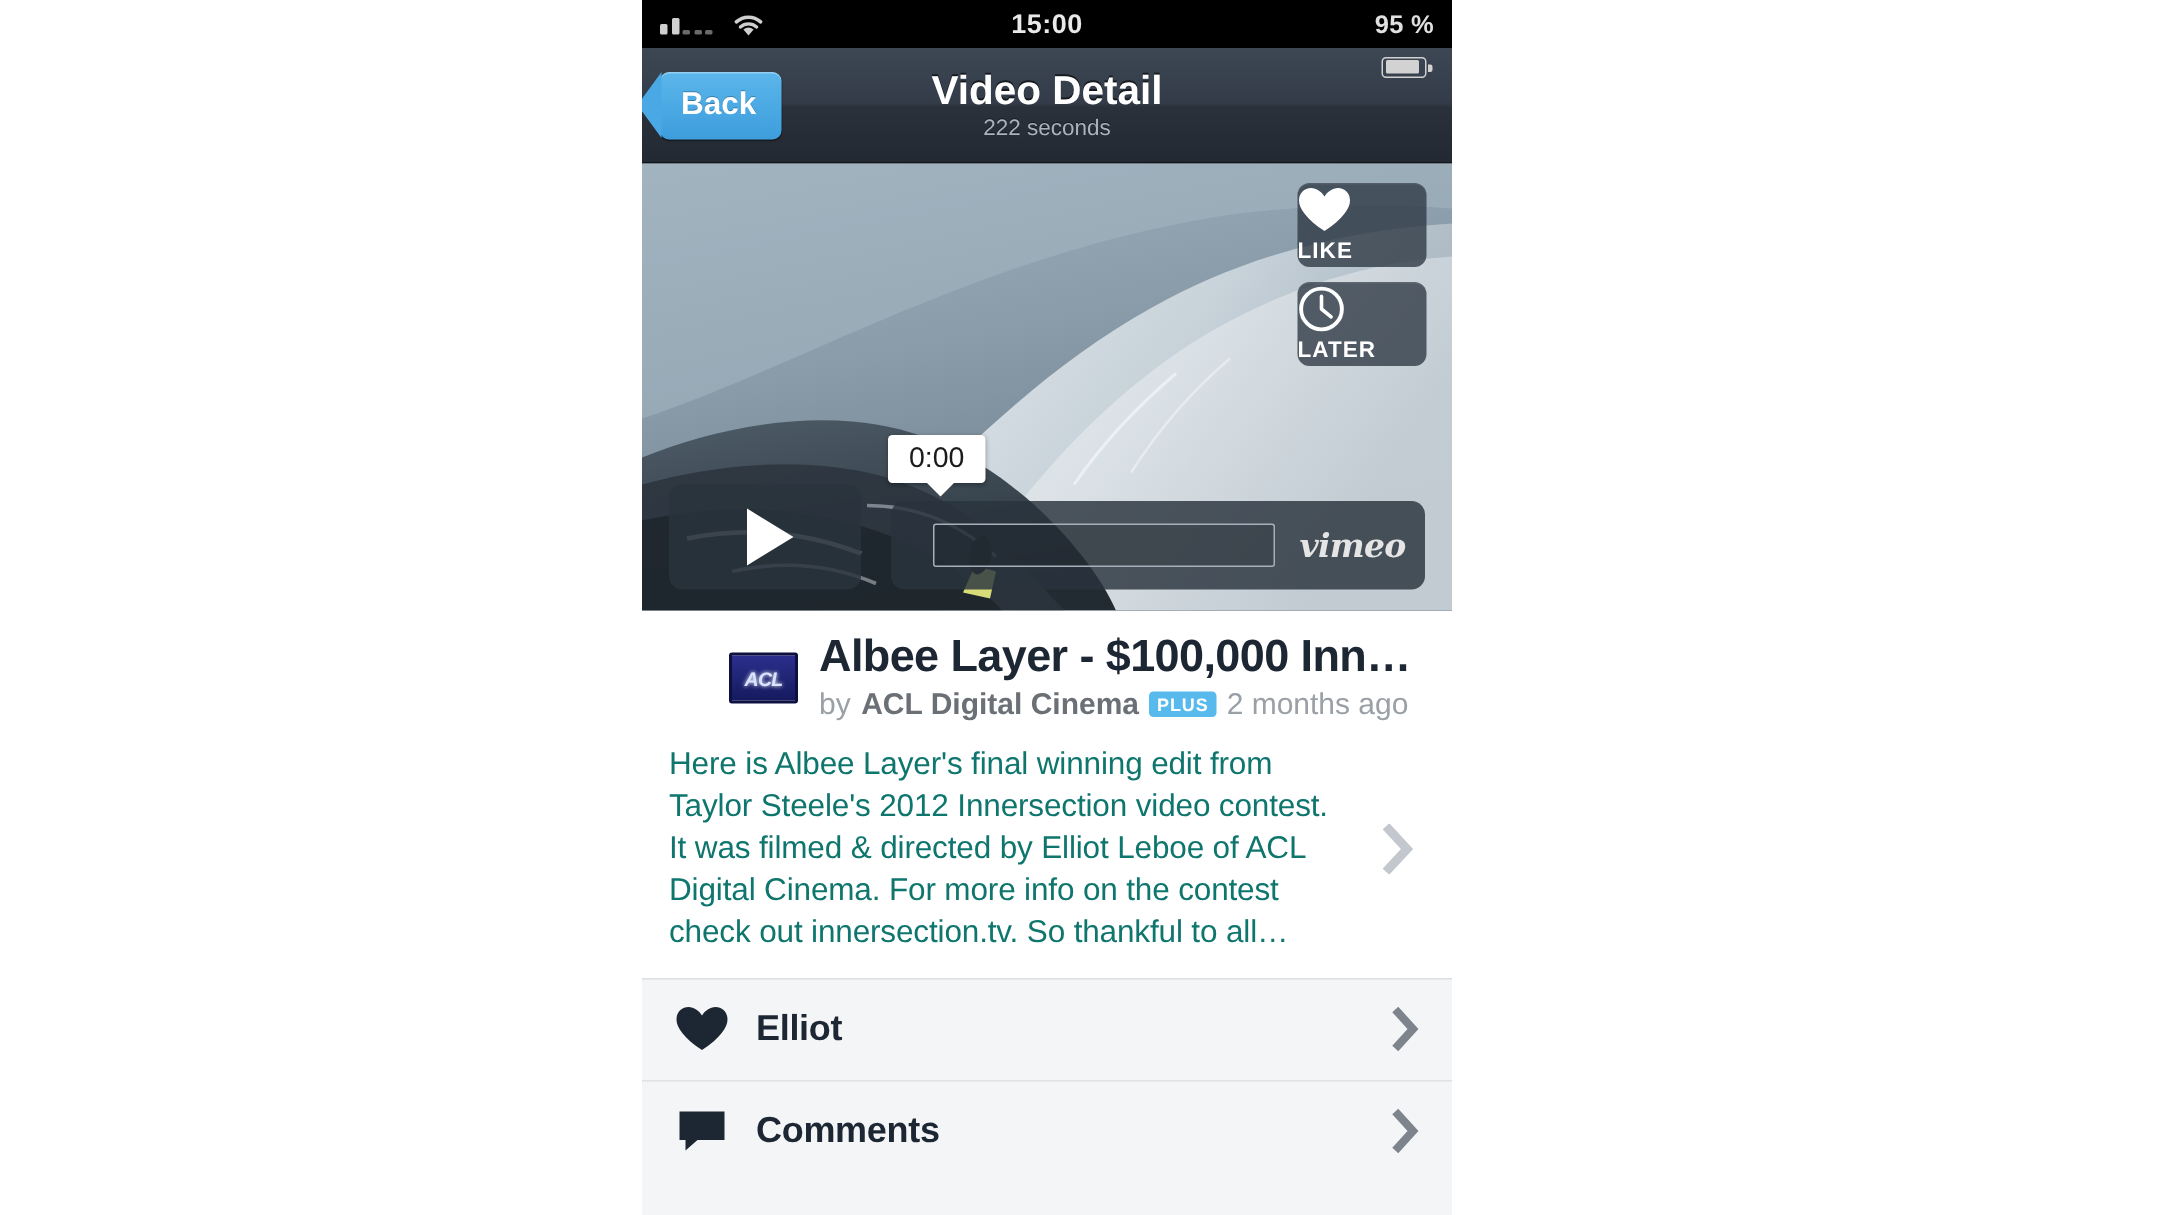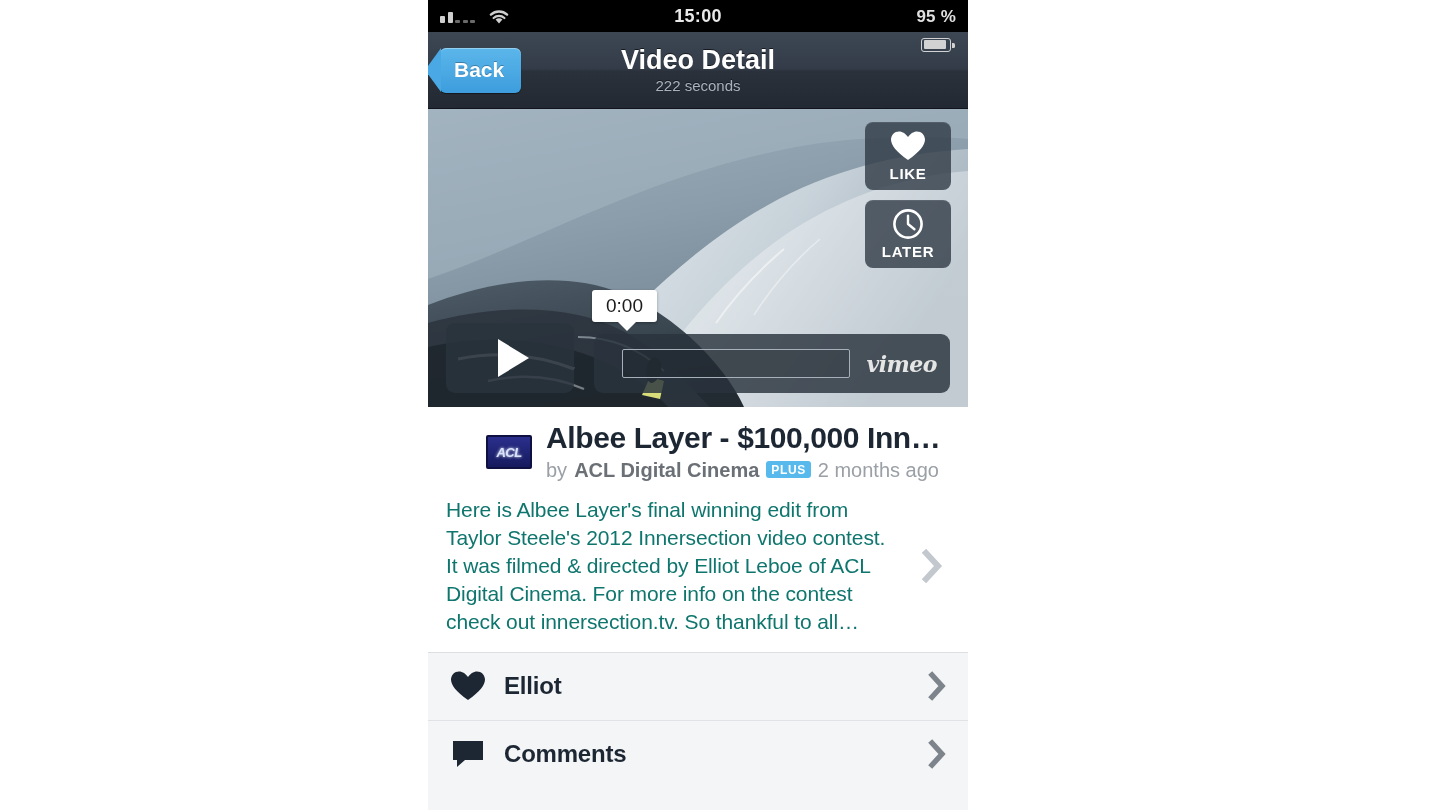--- a/index.html
+++ b/index.html
@@ -156,26 +156,26 @@
     position: absolute;
     right: 17px;
     top: 13px;
     display: flex;
     flex-direction: column;
     gap: 10px;
     z-index: 4;
   }
   .act {
     width: 86px;
-    height: 68px;
+    height: 56px;
     border-radius: 8px;
     background: rgba(45,55,66,0.78);
     display: flex;
     flex-direction: column;
-    align-items: center;
+    align-items: flex-start;
     justify-content: center;
     gap: 3px;
     box-shadow: inset 0 1px 0 rgba(255,255,255,0.08);
   }
   .act .lbl {
     color: #ffffff;
     font-size: 15px;
     font-weight: bold;
     letter-spacing: 0.7px;
   }

